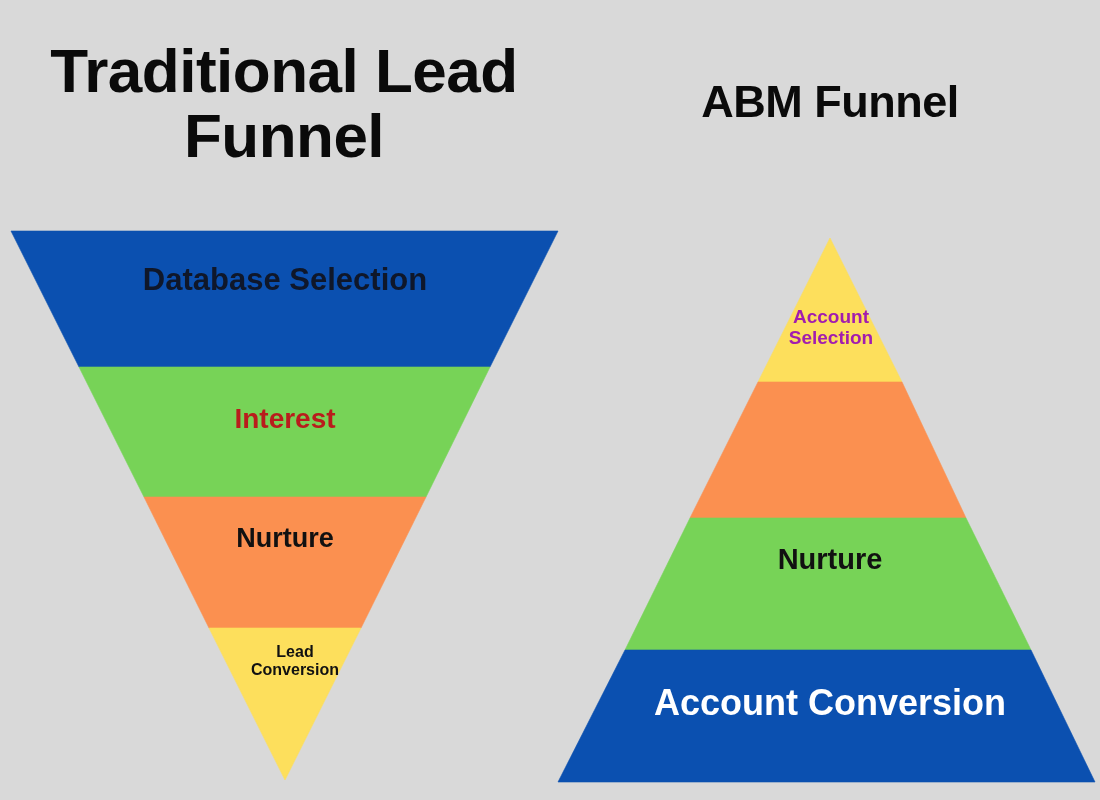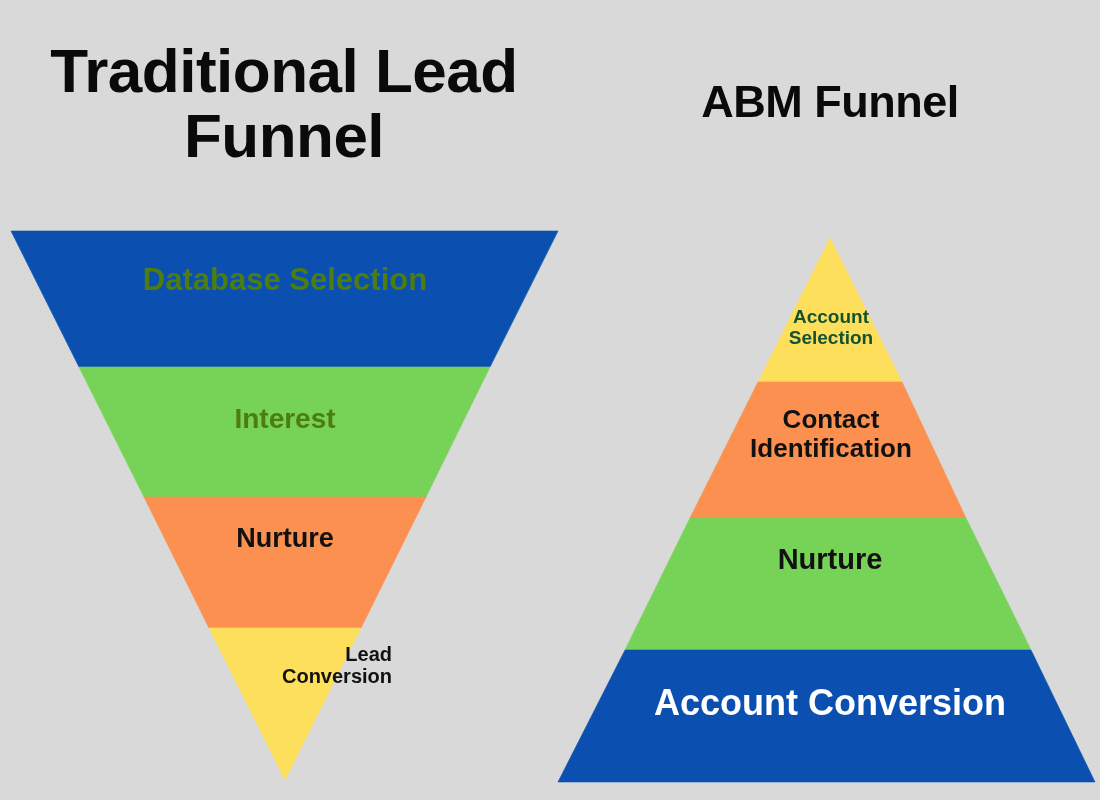--- a/index.html
+++ b/index.html
@@ -66,21 +66,21 @@
     font-weight: bold;
     line-height: 1.12;
     white-space: pre-line;
     pointer-events: none;
   }
 
   
   #lbl-l0 { left: 55px;  top: 243px; width: 460px; font-size: 31px; color: #ffffff; }
   #lbl-l1 { left: 100px; top: 383px; width: 370px; font-size: 28px; color: #111111; }
   #lbl-l2 { left: 145px; top: 503px; width: 280px; font-size: 27px; color: #111111; }
-  #lbl-l3 { left: 178px; top: 623px; width: 214px; font-size: 20px; color: #111111; text-align: right; }
+  #lbl-l3 { left: 188px; top: 623px; width: 214px; font-size: 16px; color: #111111; }
 
   
   #lbl-r0 { left: 740px; top: 286px; width: 182px; font-size: 19px;  color: #111111; }
   #lbl-r1 { left: 690px; top: 385px; width: 282px; font-size: 26px;  color: #111111; }
   #lbl-r2 { left: 680px; top: 523px; width: 300px; font-size: 29px;  color: #111111; }
   #lbl-r3 { left: 600px; top: 663px; width: 460px; font-size: 36px;  color: #ffffff; }
 </style>
 </head>
 <body style="background: rgb(217, 217, 217);">
 
@@ -100,26 +100,24 @@
     </g>
 
     <g>
       <polygon class="seg" id="seg-r0" points="830,218 902,362 758,362" fill="#fddf5c" stroke="#fddf5c" stroke-width="0.6"></polygon>
       <polygon class="seg" id="seg-r1" points="758,362 902,362 966,498 690,498" fill="#fb9050" stroke="#fb9050" stroke-width="0.6"></polygon>
       <polygon class="seg" id="seg-r2" points="690,498 966,498 1031,630 625,630" fill="#77d357" stroke="#77d357" stroke-width="0.6"></polygon>
       <polygon class="seg" id="seg-r3" points="625,630 1031,630 1095,762 558,762" fill="#0b50b0" stroke="#0b50b0" stroke-width="0.6"></polygon>
     </g>
   </svg>
 
-  <p class="seg-label" id="lbl-l0" style="color: #4d7c0f;">Database Selection</p>
-  <p class="seg-label" id="lbl-l1" style="color: #4d7c0f;">Interest</p>
+  <p class="seg-label" id="lbl-l0" style="color: #0f172a;">Database Selection</p>
+  <p class="seg-label" id="lbl-l1" style="color: #b91c1c;">Interest</p>
   <p class="seg-label" id="lbl-l2" style="color: rgb(17, 17, 17);">Nurture</p>
   <p class="seg-label" id="lbl-l3" style="color: rgb(17, 17, 17);">Lead
 Conversion</p>
 
-  <p class="seg-label" id="lbl-r0" style="color: #14532d;">Account
+  <p class="seg-label" id="lbl-r0" style="color: #a21caf;">Account
 Selection</p>
-  <p class="seg-label" id="lbl-r1" style="color: rgb(17, 17, 17);">Contact
-Identification</p>
   <p class="seg-label" id="lbl-r2" style="color: rgb(17, 17, 17);">Nurture</p>
   <p class="seg-label" id="lbl-r3" style="color: rgb(255, 255, 255);">Account Conversion</p>
 
 </div>
 
 </body></html>

